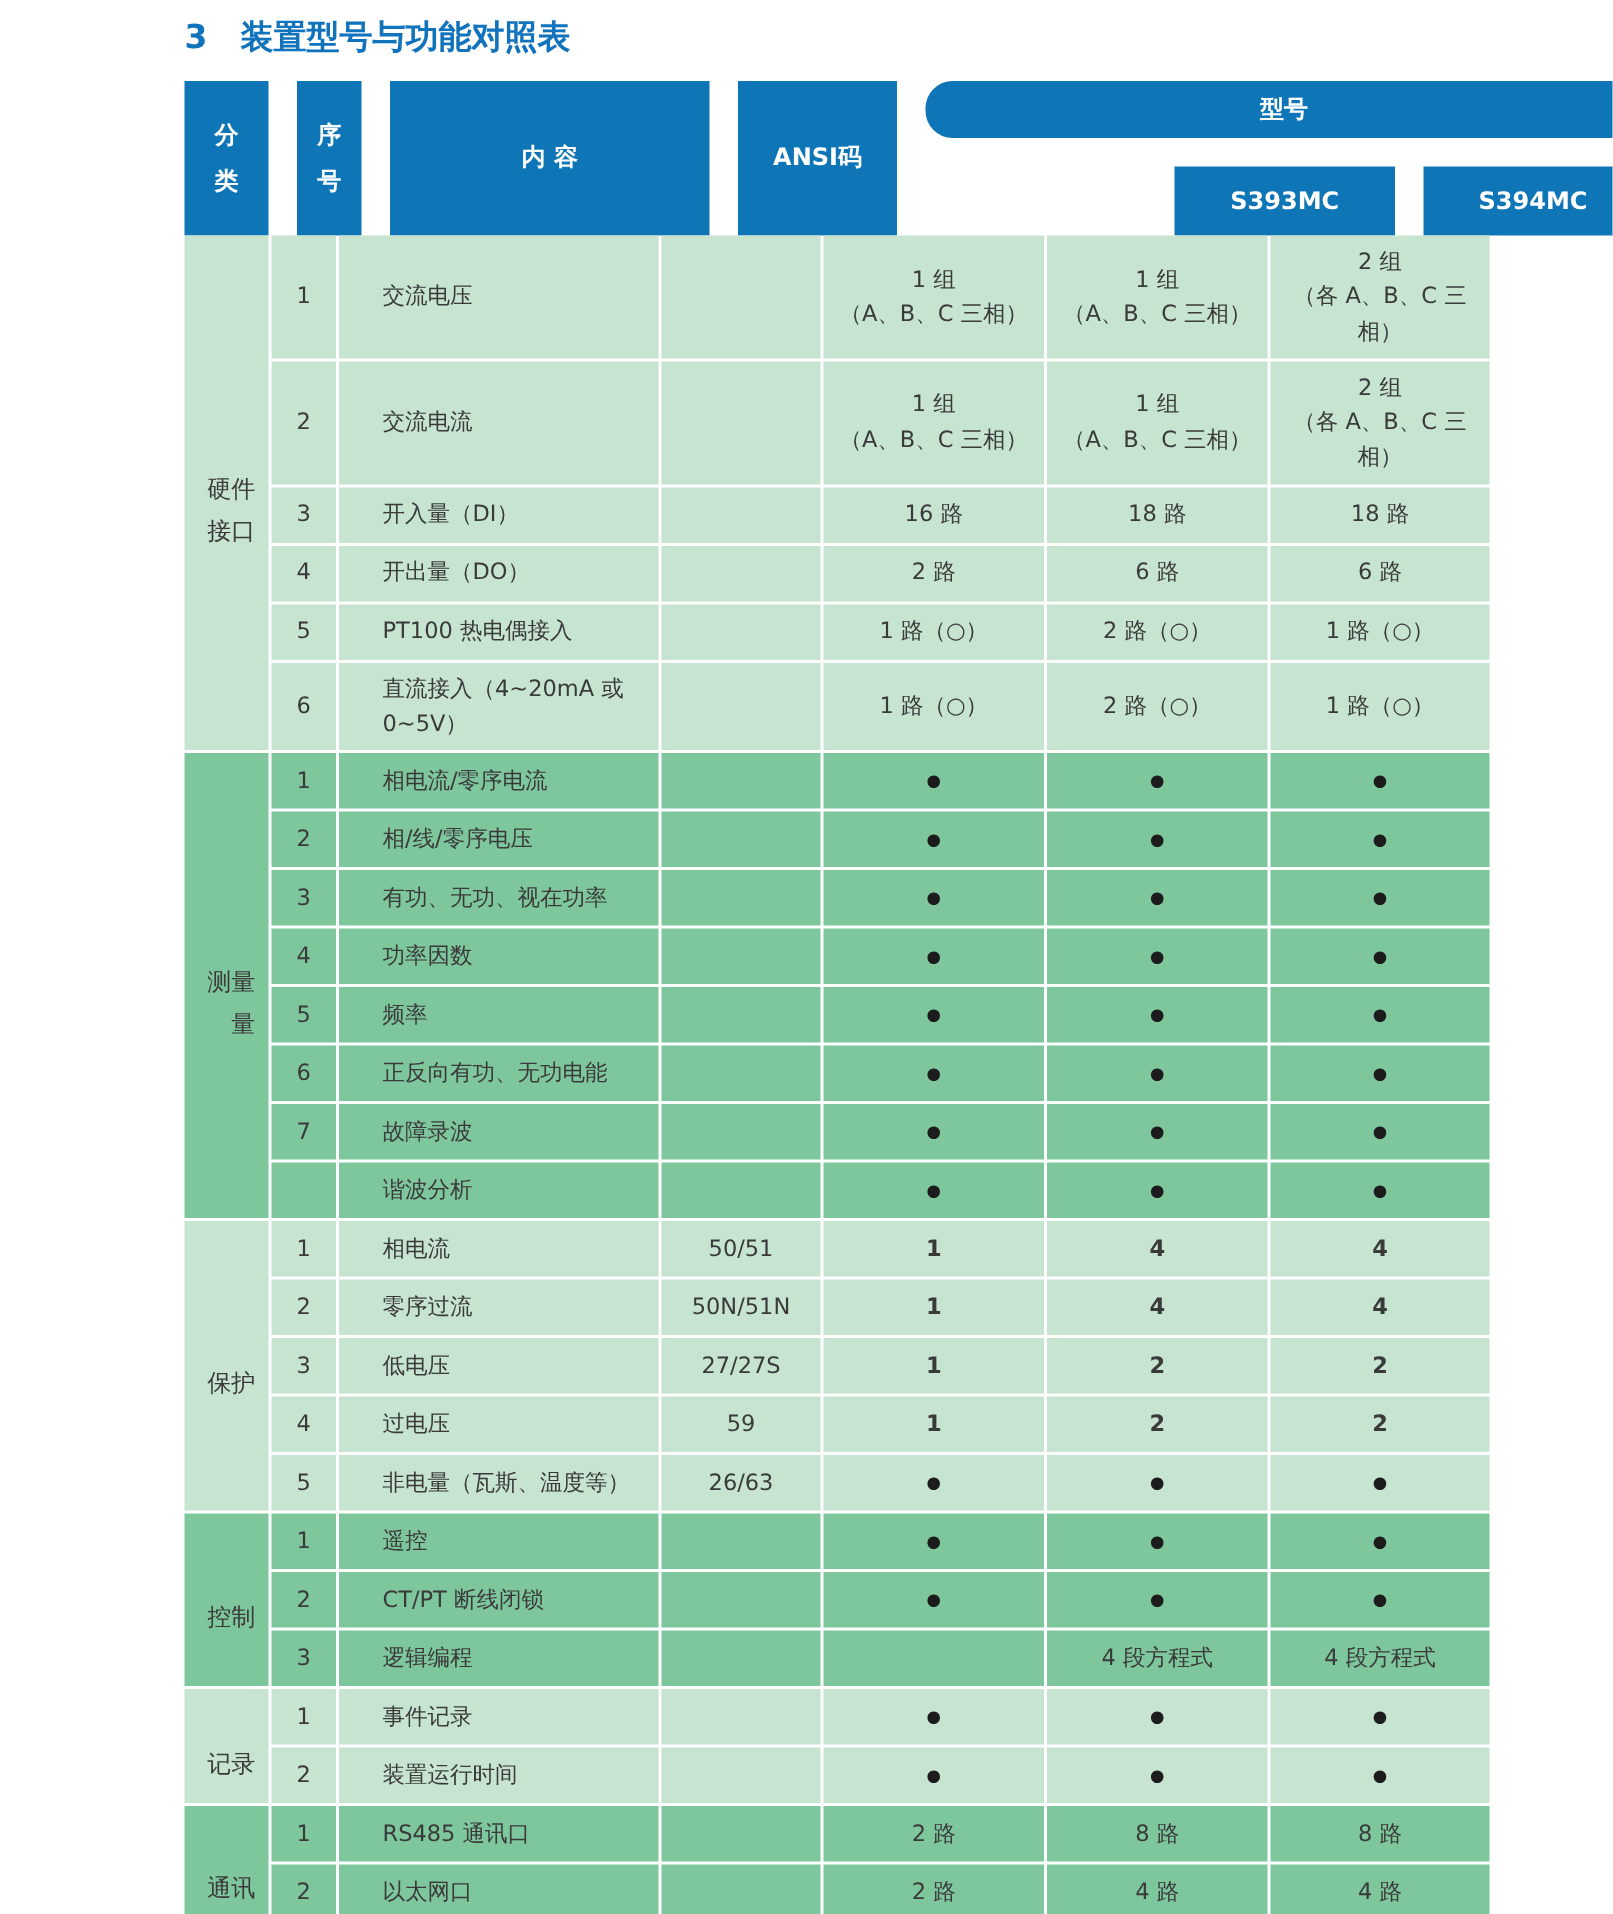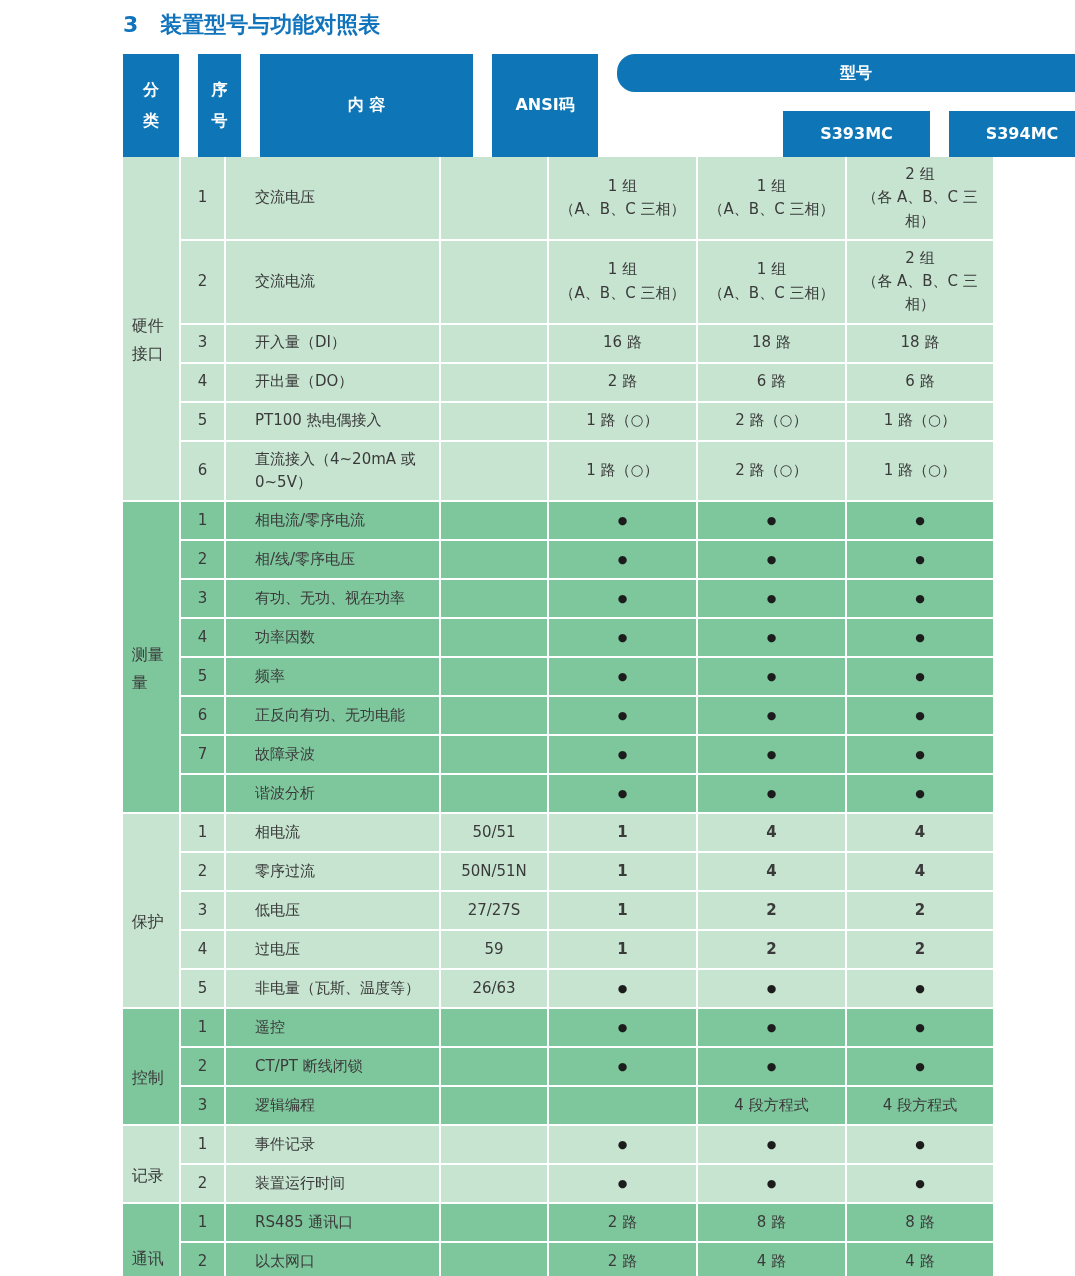--- a/index.html
+++ b/index.html
@@ -44,21 +44,21 @@
   .hdr{grid-template-rows:38px 46px;gap:19px;}
   .hdr .cell{background:var(--header-blue);color:#ffffff;font-weight:bold;font-size:16px;}
   .hdr .span2{grid-row:1 / span 2;}
   .stack{display:inline-block;width:1.25em;word-break:break-all;line-height:1.9;text-align:center;}
   .modelgroup{grid-column:5 / span 3;border-radius:18px;}
   
   .sec{grid-auto-rows:minmax(37px,auto);}
   .sec .cell{background:var(--light-green);}
   .sec.dark .cell{background:var(--dark-green);}
   .cat{grid-column:1;font-size:16px;}
-  .catlabel{display:inline-block;width:2.4em;word-break:break-all;line-height:1.75;text-align:left;margin-top:23px;}
+  .catlabel{display:inline-block;width:2.4em;word-break:break-all;line-height:1.75;text-align:right;margin-top:23px;}
   .c-content{justify-content:flex-start;text-align:left;padding-left:29px;}
   .bold{font-weight:bold;}
   .dot{font-size:11px;color:#1c1c1c;}
 </style>
 </head>
 <body>
 
 <div class="page">
 
   <h1 class="doc-title">

